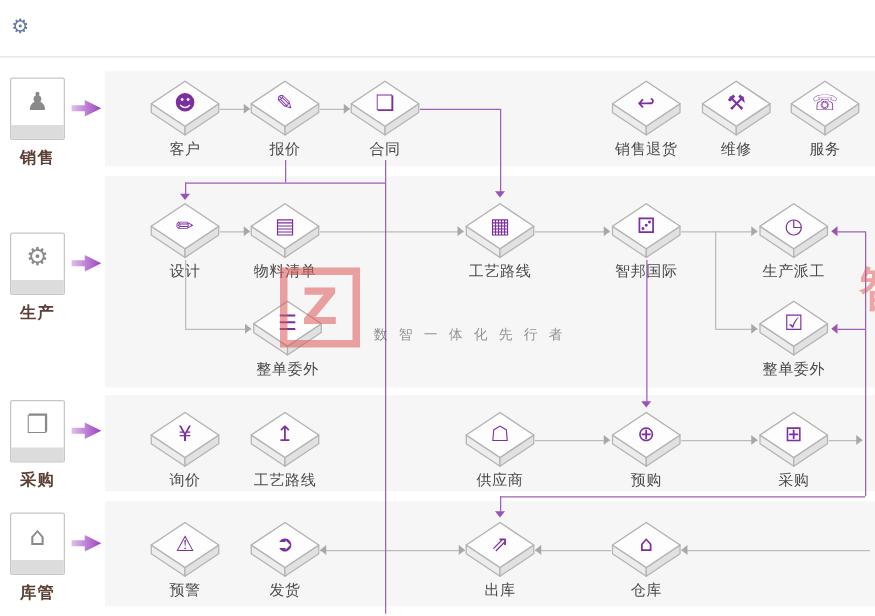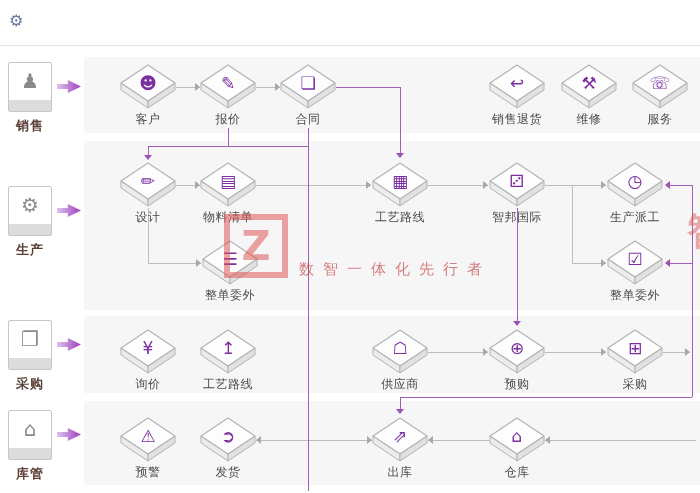--- a/index.html
+++ b/index.html
@@ -39,21 +39,21 @@
   .ar{position:absolute;width:0;height:0;z-index:2}
   .ar-r-g{border-top:4px solid transparent;border-bottom:4px solid transparent;border-left:5px solid #a8a8a8}
   .ar-l-g{border-top:4px solid transparent;border-bottom:4px solid transparent;border-right:5px solid #a8a8a8}
   .ar-l-p{border-top:4px solid transparent;border-bottom:4px solid transparent;border-right:5px solid #9b51b8}
   .ar-d-p{border-left:4px solid transparent;border-right:4px solid transparent;border-top:5px solid #9b51b8}
   
   .wm{position:absolute;left:222px;top:208px;width:270px;height:78px;opacity:.55;z-index:9;pointer-events:none}
   .zbox{position:absolute;left:2px;top:6px;width:52px;height:52px;border:6px solid #e05858;color:#e05858;
         font-size:40px;font-weight:bold;text-align:center;line-height:52px}
   .brand{position:absolute;left:74px;top:-2px;font-size:43px;font-weight:bold;color:#e05858;letter-spacing:4px;white-space:nowrap}
-  .slogan{position:absolute;left:77px;top:52px;font-size:15px;color:#b91c1c;letter-spacing:9px;white-space:nowrap}
+  .slogan{position:absolute;left:77px;top:52px;font-size:11px;color:#404040;letter-spacing:9px;white-space:nowrap}
   .wm2{position:absolute;left:687px;top:206px;font-size:38px;font-weight:bold;color:#e05858;opacity:.5;z-index:9;pointer-events:none}
 </style>
 </head>
 <body>
 
 <div class="header">
   <span class="gear">⚙</span>
 </div>
 
 <div class="panel" style="top:57px;height:76px"></div>

